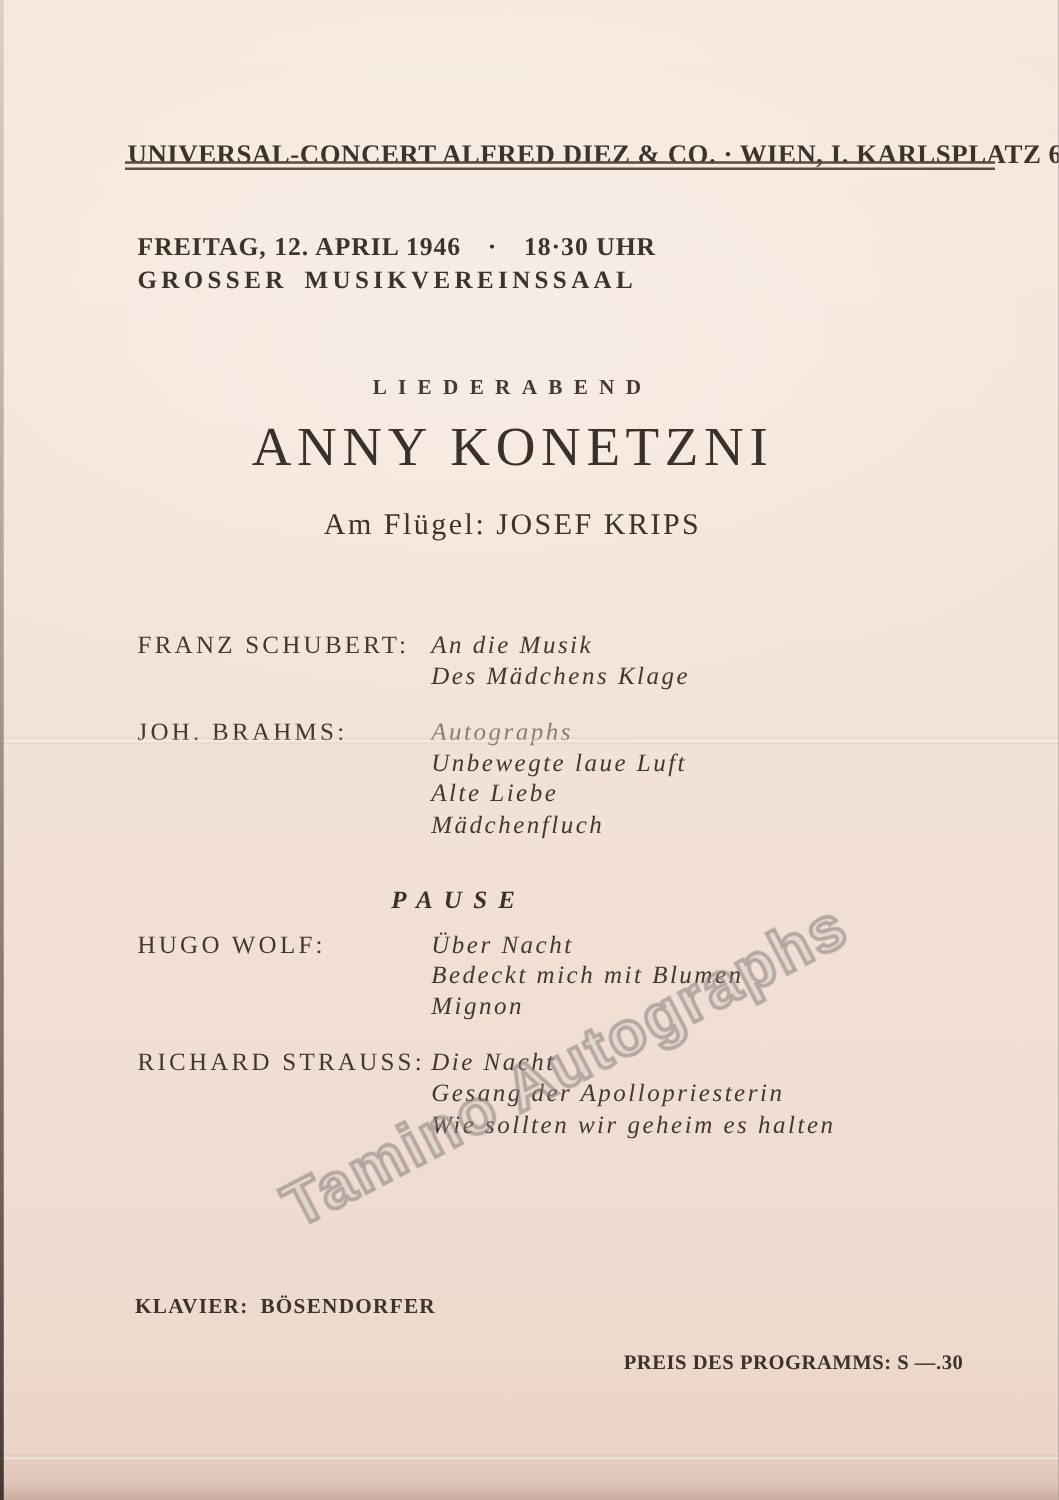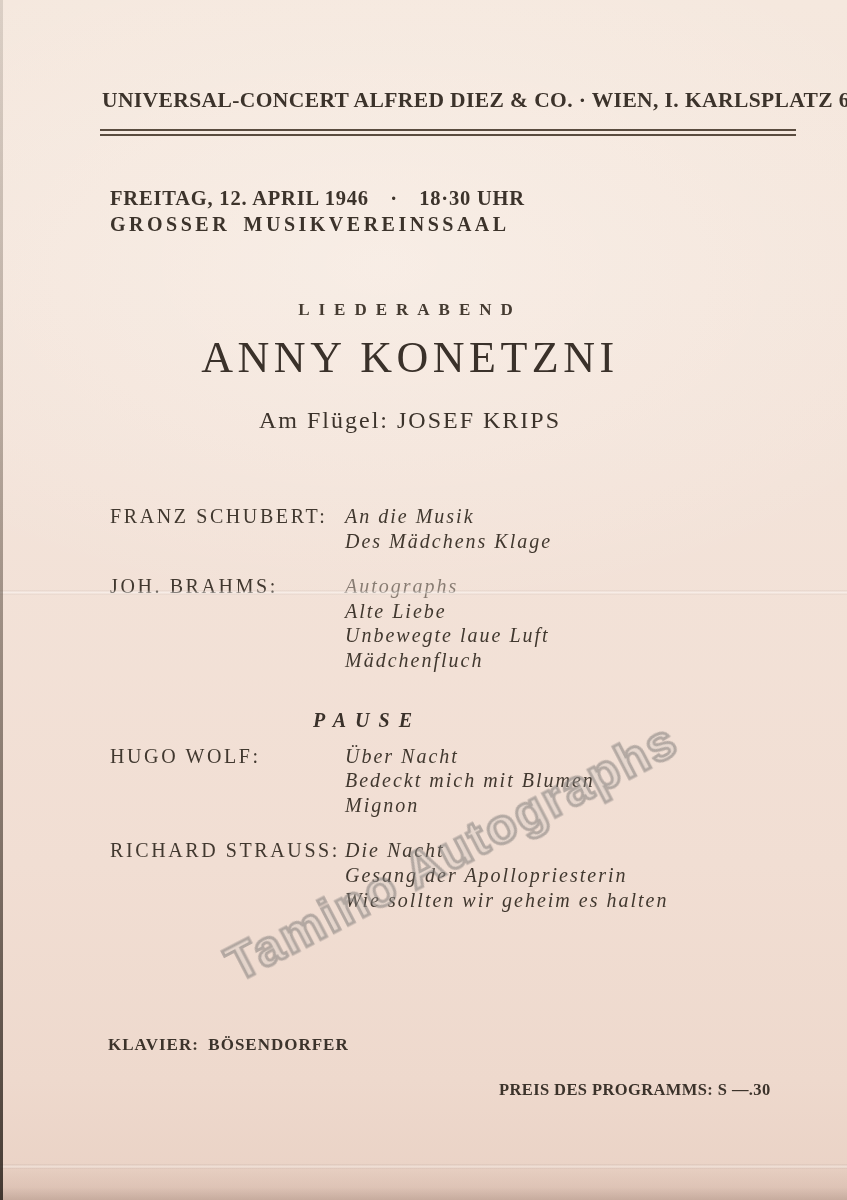--- a/index.html
+++ b/index.html
@@ -17,21 +17,21 @@
   
   .left-edge{position:absolute;left:0;top:0;bottom:0;width:3px;
     background:linear-gradient(180deg,rgba(160,150,140,0.30) 0%,rgba(110,95,82,0.45) 35%,rgba(70,58,48,0.65) 70%,rgba(40,32,26,0.85) 100%);}
   .fold-middle{position:absolute;left:0;right:0;top:590px;height:5px;
     background:linear-gradient(180deg,rgba(125,95,78,0.10),rgba(255,255,255,0.38) 50%,rgba(125,95,78,0.09));}
   .fold-bottom{position:absolute;left:0;right:0;top:1164px;height:5px;
     background:linear-gradient(180deg,rgba(125,95,78,0.12),rgba(255,255,255,0.30) 55%,rgba(125,95,78,0.10));}
   .bottom-band{position:absolute;left:0;right:0;top:1168px;bottom:0;
     background:linear-gradient(180deg,rgba(170,125,105,0.05),rgba(150,108,90,0.14) 60%,rgba(110,75,60,0.28) 100%);}
   
-  .agency{position:absolute;left:102px;top:88px;width:696px;text-align:right;
+  .agency{position:absolute;left:102px;top:111px;width:696px;text-align:right;
     font-size:21.5px;font-weight:bold;letter-spacing:0.4px;white-space:nowrap;color:#3c332b;}
   .rule{position:absolute;left:100px;top:129px;width:696px;height:7px;
     border-top:2px solid #5a4c3f;border-bottom:2px solid #5a4c3f;box-sizing:border-box;}
   .dateline{position:absolute;left:110px;top:185px;font-size:20.5px;font-weight:bold;
     letter-spacing:0.8px;line-height:26px;white-space:nowrap;color:#3c332b;}
   .venueline{position:absolute;left:110px;top:211px;font-size:20px;font-weight:bold;
     letter-spacing:3.5px;line-height:26px;white-space:nowrap;color:#3c332b;}
   
   .eventtype{position:absolute;left:110px;top:300px;width:600px;text-align:center;
     font-size:17px;font-weight:bold;letter-spacing:9px;color:#453b31;}
@@ -83,22 +83,22 @@
         <div class="composer">FRANZ SCHUBERT:</div>
         <div class="songs">
           <div class="song">An die Musik</div>
           <div class="song">Des Mädchens Klage</div>
         </div>
       </div>
       <div class="program-section">
         <div class="composer">JOH. BRAHMS:</div>
         <div class="songs">
           <div class="song">Autographs</div>
+          <div class="song">Unbewegte laue Luft</div>
           <div class="song">Alte Liebe</div>
-          <div class="song">Unbewegte laue Luft</div>
           <div class="song">Mädchenfluch</div>
         </div>
       </div>
       <div class="program-section">
         <div class="composer">HUGO WOLF:</div>
         <div class="songs">
           <div class="song">Über Nacht</div>
           <div class="song">Bedeckt mich mit Blumen</div>
           <div class="song">Mignon</div>
         </div>

